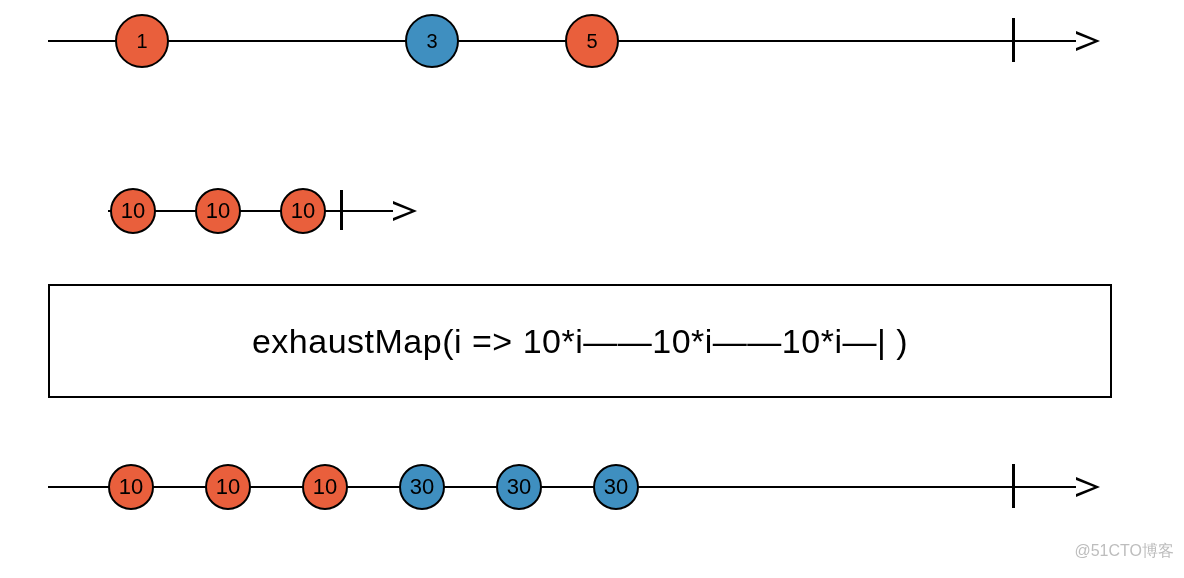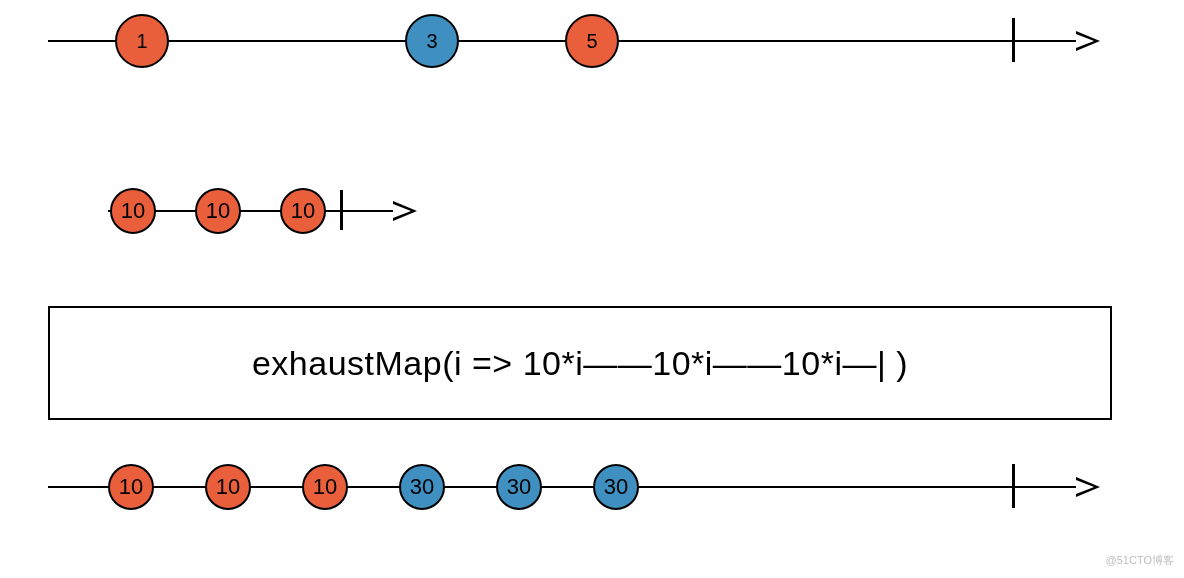--- a/index.html
+++ b/index.html
@@ -69,22 +69,22 @@
     display: flex;
     align-items: center;
     justify-content: center;
     font-size: 34px;
     font-family: Arial, Helvetica, sans-serif;
     letter-spacing: 0.5px;
   }
   .watermark {
     position: absolute;
     right: 10px;
-    bottom: 10px;
-    font-size: 11px;
+    bottom: 16px;
+    font-size: 16px;
     color: #bdbdbd;
   }
 </style>
 </head>
 <body>
 
 <div class="timeline" style="left:48px; top:40px; width:1028px;"></div>
 <div class="complete" style="left:1012px; top:18px; height:44px;"></div>
 <div class="arrowhead" style="left:1076px; top:31px;"></div>
 
@@ -105,21 +105,21 @@
 <div class="marble orange" style="left:110px; top:188px;">
   <span>10</span>
 </div>
 <div class="marble orange" style="left:195px; top:188px;">
   <span>10</span>
 </div>
 <div class="marble orange" style="left:280px; top:188px;">
   <span>10</span>
 </div>
 
-<div class="operator-box" style="left:48px; top:306px; width:1060px; height:110px;">
+<div class="operator-box" style="left:48px; top:284px; width:1060px; height:110px;">
   <span>exhaustMap(i =&gt; 10*i——10*i——10*i—| )</span>
 </div>
 
 <div class="timeline" style="left:48px; top:486px; width:1028px;"></div>
 <div class="complete" style="left:1012px; top:464px; height:44px;"></div>
 <div class="arrowhead" style="left:1076px; top:477px;"></div>
 
 <div class="marble orange" style="left:108px; top:464px;">
   <span>10</span>
 </div>

